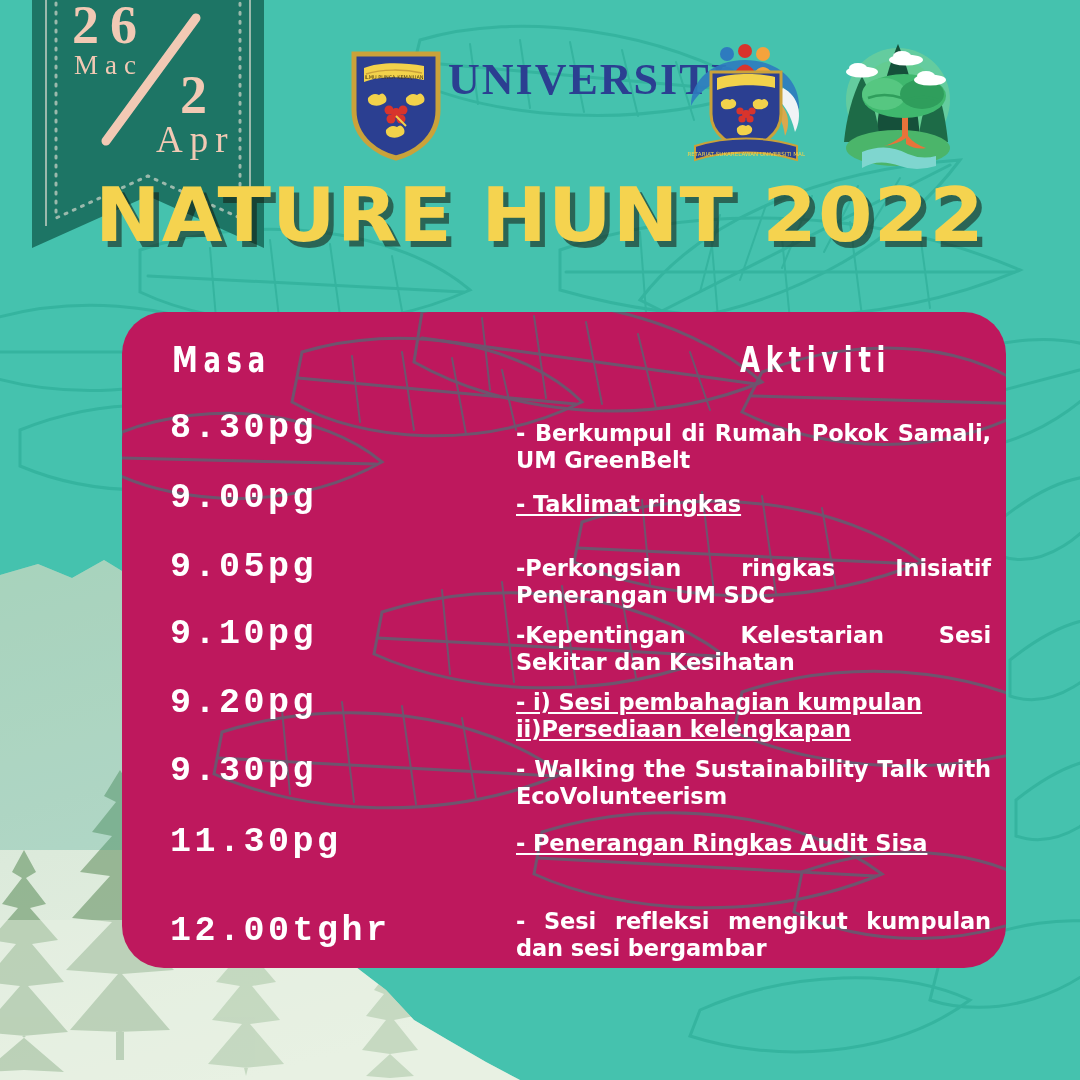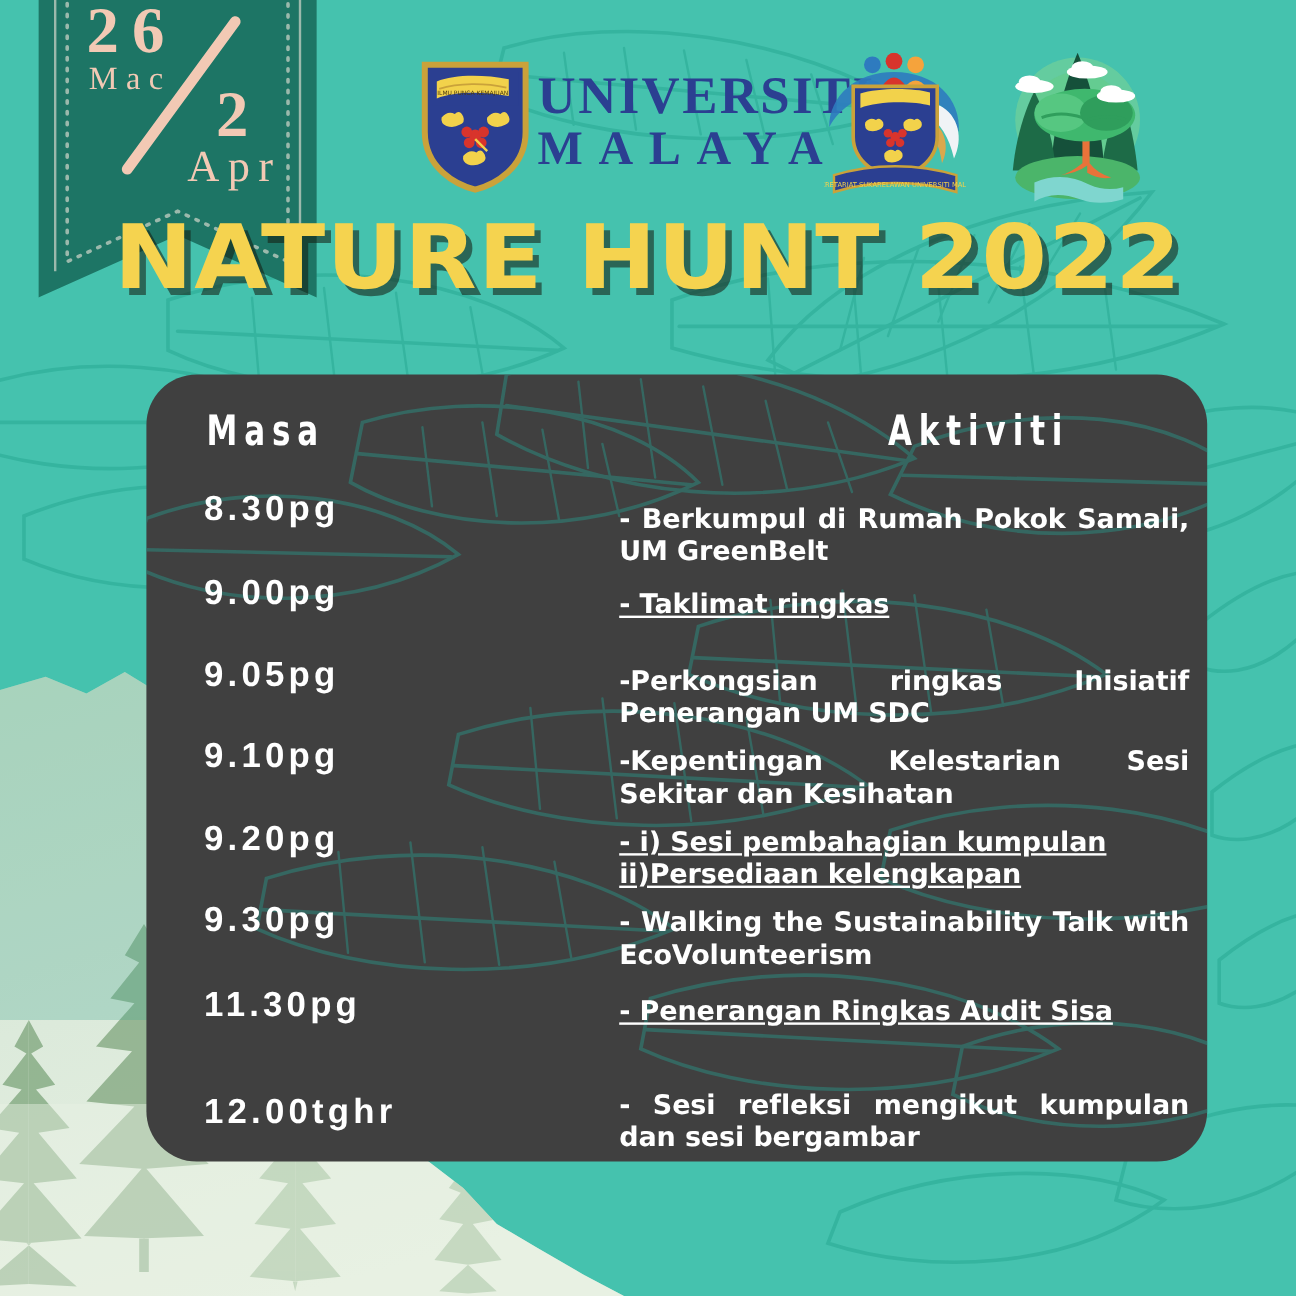--- a/index.html
+++ b/index.html
@@ -83,21 +83,21 @@
     letter-spacing:1px;
     color:#f5d34f;
     text-shadow:5px 6px 0 rgba(20,25,15,0.55);
     transform:scaleX(1.06);
   }
 
   
   #schedule-panel {
     position:absolute; left:122px; top:312px;
     width:884px; height:656px;
-    background:#404040;
+    background:#be185d;
     border-radius:42px;
     overflow:hidden;
   }
   #panel-leaves { position:absolute; inset:0; pointer-events:none; opacity:.55; }
 
   #panel-inner { position:absolute; inset:0; }
 
   .col-head {
     position:absolute;
     color:#ffffff;
@@ -105,22 +105,22 @@
     font-size:35px; font-weight:700; letter-spacing:7px;
     transform:scaleX(.82); transform-origin:left center;
   }
   #head-masa { left:50px; top:28px; }
   #head-aktiviti { left:618px; top:28px; }
 
   .row { position:absolute; left:0; width:884px; }
   .row .time {
     position:absolute; left:48px;
     color:#ffffff;
-    font-family:Liberation Sans, sans-serif;
-    font-size:29px; font-weight:700; letter-spacing:3.5px;
+    font-family:Liberation Mono, monospace;
+    font-size:35px; font-weight:700; letter-spacing:3.5px;
     white-space:nowrap;
   }
   .row .act {
     position:absolute; left:378px; width:475px;
     color:#ffffff;
     font-family:"DejaVu Sans", sans-serif;
     font-size:22.5px; font-weight:700;
     line-height:1.20;
     text-align:justify;
     letter-spacing:-0.1px;
@@ -275,21 +275,20 @@
       <circle cx="39" cy="60" r="4.5"></circle>
         <circle cx="53" cy="60" r="4.5"></circle>
       <circle cx="41" cy="69" r="4.5"></circle>
         <circle cx="51" cy="69" r="4.5"></circle>
     </g>
     <path d="M46 66 L56 76" stroke="#f2d24b" stroke-width="2"></path>
   </svg>
 
   <div id="um-wordmark">
     <div class="wm-l1">UNIVERSITI</div>
-    <div class="wm-l2">MALAYA</div>
   </div>
 
   <svg id="ssum-logo" width="118" height="122" viewBox="0 0 118 122" xmlns="http://www.w3.org/2000/svg">
 
     <path d="M4 62 C4 36 26 16 58 16 C92 16 114 38 112 66 C106 46 86 32 58 32 C32 32 12 46 4 62 Z" fill="#2e7bbf" opacity="0.9"></path>
     <path d="M96 44 C112 52 116 72 108 88 C104 70 96 58 86 52 Z" fill="#f0f3f6"></path>
     <path d="M88 56 C102 64 104 80 98 92 C96 76 90 66 82 62 Z" fill="#f5a33c" opacity=".85"></path>
 
     <g>
       <circle cx="40" cy="10" r="7" fill="#2e7bbf"></circle>

